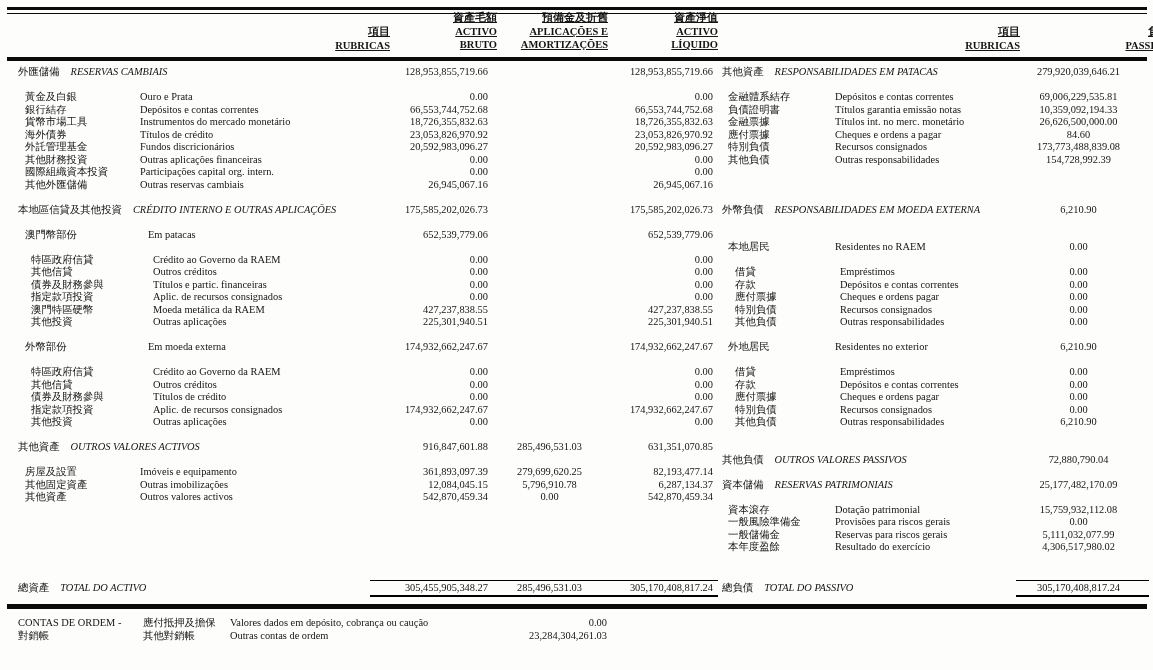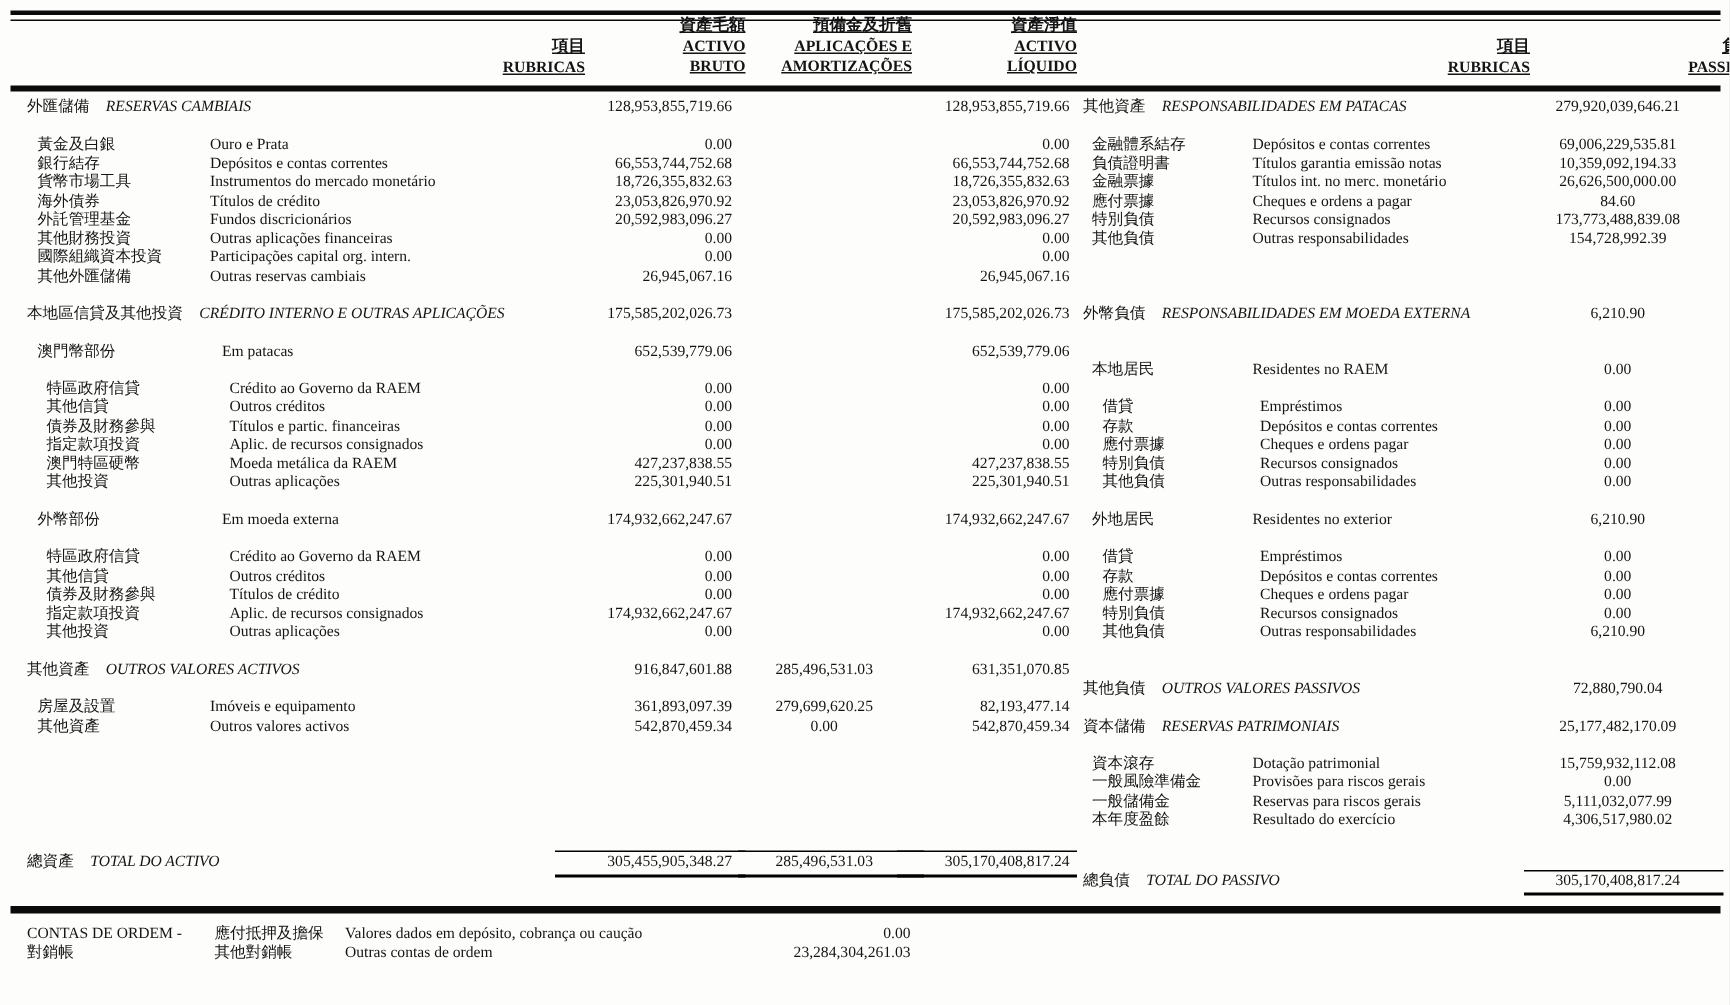--- a/index.html
+++ b/index.html
@@ -236,20 +236,27 @@
       <div class="brow section"><span class="zh">其他資產</span><span class="pt">OUTROS VALORES ACTIVOS</span><span class="num bruto">916,847,601.88</span><span class="num prov">285,496,531.03</span><span class="num liq">631,351,070.85</span></div>
       <div class="brow spacer"></div>
       <div class="brow item lv1">
         <span class="zh">房屋及設置</span>
         <span class="pt">Imóveis e equipamento</span>
         <span class="num bruto">361,893,097.39</span>
         <span class="num prov">279,699,620.25</span>
         <span class="num liq">82,193,477.14</span>
       </div>
       <div class="brow item lv1">
+        <span class="zh">其他固定資產</span>
+        <span class="pt">Outras imobilizações</span>
+        <span class="num bruto">12,084,045.15</span>
+        <span class="num prov">5,796,910.78</span>
+        <span class="num liq">6,287,134.37</span>
+      </div>
+      <div class="brow item lv1">
         <span class="zh">其他資產</span>
         <span class="pt">Outros valores activos</span>
         <span class="num bruto">542,870,459.34</span>
         <span class="num prov">0.00</span>
         <span class="num liq">542,870,459.34</span>
       </div>
       <div class="brow spacer"></div>
       <div class="brow spacer"></div>
       <div class="brow spacer"></div>
       <div class="brow spacer"></div>

